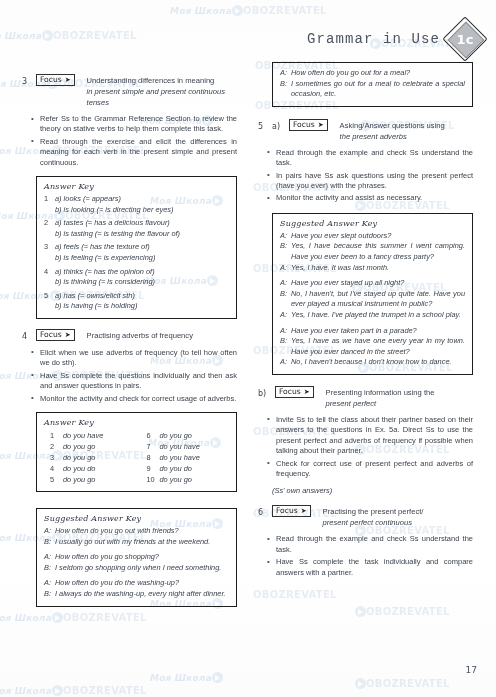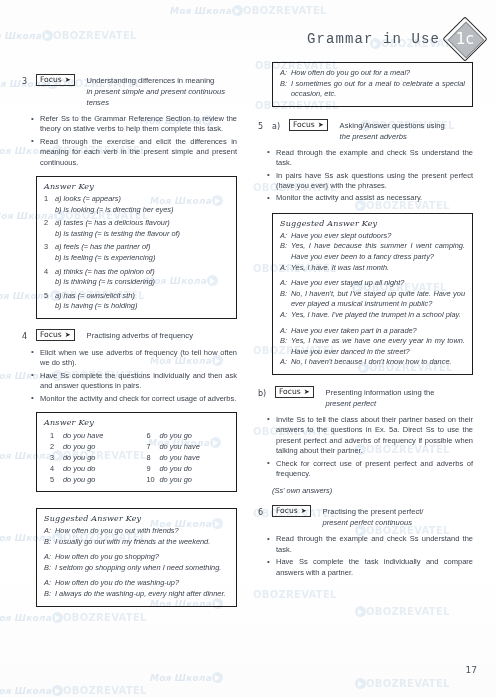--- a/index.html
+++ b/index.html
@@ -101,21 +101,21 @@
     left:1px;top:1px;
     width:30px;height:30px;
     border:1.3px solid #2b2b2b;
     transform:rotate(45deg);
     border-radius:2px;
   }
   .unit-badge .lbl{
     position:absolute;inset:0;
     display:flex;align-items:center;justify-content:center;
     font-family:"DejaVu Sans", sans-serif;
-    font-size:15px;font-weight:normal;
+    font-size:13px;font-weight:bold;
     color:#ffffff;
   }
 
   
   .col{
     position:absolute;
     top:75px;
     width:215px;
   }
   .col-left{ left:22px; }
@@ -470,21 +470,21 @@
             <span class="t">a) tastes (= has a delicious flavour)</span>
           </div>
           <div class="kv-row">
             <span class="n"></span>
             <span class="t">b) is tasting (= is testing the flavour of)</span>
           </div>
         </div>
         <div class="ans-group">
           <div class="kv-row">
             <span class="n">3</span>
-            <span class="t">a) feels (= has the partner of)</span>
+            <span class="t">a) feels (= has the texture of)</span>
           </div>
           <div class="kv-row">
             <span class="n"></span>
             <span class="t">b) is feeling (= is experiencing)</span>
           </div>
         </div>
         <div class="ans-group">
           <div class="kv-row">
             <span class="n">4</span>
             <span class="t">a) thinks (= has the opinion of)</span>

